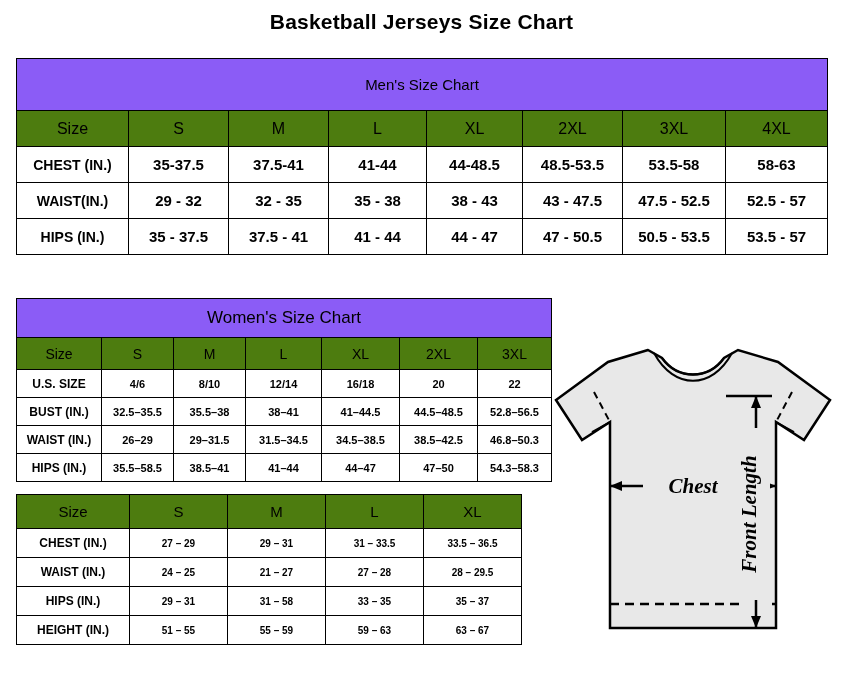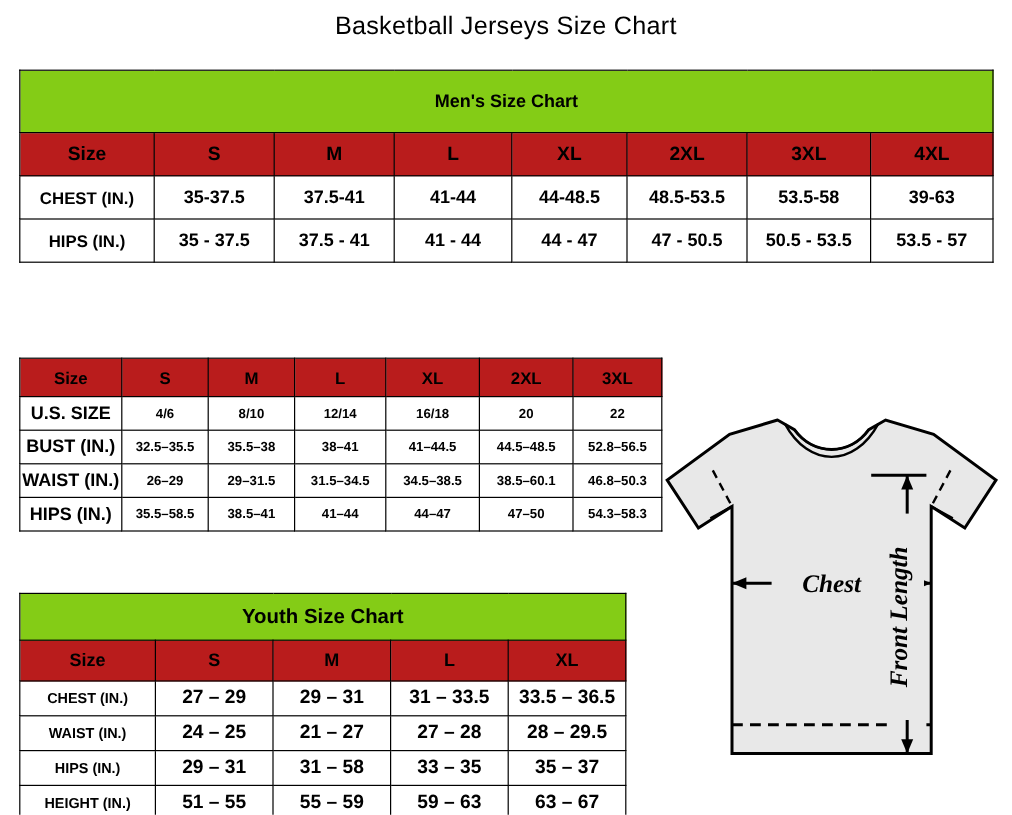--- a/index.html
+++ b/index.html
@@ -11,45 +11,45 @@
     width: 843px;
     height: 679px;
     font-family: "Liberation Sans", sans-serif;
     color: #000000;
     position: relative;
     overflow: hidden;
   }
   .page-title {
     text-align: center;
     font-size: 21px;
-    font-weight: normal;
+    font-weight: bold;
     margin: 10px 0 0 0;
     padding: 0;
     letter-spacing: 0.2px;
   }
 
   table {
     border-collapse: collapse;
     table-layout: fixed;
   }
   table td, table th {
     border: 1px solid #000000;
     text-align: center;
     font-weight: bold;
     background: #ffffff;
   }
   .chart-title td {
-    background: #84cc16;
+    background: #8b5cf6;
     font-size: 17px;
-    font-weight: bold;
+    font-weight: normal;
     padding: 9px 0;
   }
   .head-row td {
-    background: #b91c1c;
-    font-weight: bold;
+    background: #4d7c0f;
+    font-weight: normal;
   }
 
   
   #men-chart {
     position: absolute;
     left: 16px;
     top: 58px;
     width: 811px;
   }
   #men-chart td {
@@ -65,32 +65,32 @@
     left: 16px;
     top: 298px;
     width: 535px;
   }
   #women-chart td {
     height: 25px;
     font-size: 11px;
   }
   #women-chart .chart-title td { font-size: 17px; height: auto; }
   #women-chart .head-row td { font-size: 14px; height: 29px; }
-  #women-chart .rowlabel { font-size: 15px; }
+  #women-chart .rowlabel { font-size: 12px; }
 
   
   #youth-chart {
     position: absolute;
     left: 16px;
     top: 494px;
     width: 505px;
   }
   #youth-chart td {
     height: 26px;
-    font-size: 16px;
+    font-size: 10px;
   }
   #youth-chart .chart-title td { font-size: 17px; height: auto; }
   #youth-chart .head-row td { font-size: 15px; height: 31px; }
   #youth-chart .rowlabel { font-size: 12px; }
 
   
   #shirt-diagram {
     position: absolute;
     left: 548px;
     top: 336px;
@@ -135,21 +135,31 @@
       <td>4XL</td>
     </tr>
     <tr>
       <td class="rowlabel">CHEST (IN.)</td>
       <td>35-37.5</td>
       <td>37.5-41</td>
       <td>41-44</td>
       <td>44-48.5</td>
       <td>48.5-53.5</td>
       <td>53.5-58</td>
-      <td>39-63</td>
+      <td>58-63</td>
+    </tr>
+    <tr>
+      <td class="rowlabel">WAIST(IN.)</td>
+      <td>29 - 32</td>
+      <td>32 - 35</td>
+      <td>35 - 38</td>
+      <td>38 - 43</td>
+      <td>43 - 47.5</td>
+      <td>47.5 - 52.5</td>
+      <td>52.5 - 57</td>
     </tr>
     <tr>
       <td class="rowlabel">HIPS (IN.)</td>
       <td>35 - 37.5</td>
       <td>37.5 - 41</td>
       <td>41 - 44</td>
       <td>44 - 47</td>
       <td>47 - 50.5</td>
       <td>50.5 - 53.5</td>
       <td>53.5 - 57</td>
@@ -161,20 +171,23 @@
   <colgroup>
     <col style="width:85px">
       <col style="width:72px">
       <col style="width:72px">
       <col style="width:76px">
     <col style="width:78px">
       <col style="width:78px">
       <col style="width:74px">
   </colgroup>
   <tbody>
+    <tr class="chart-title">
+      <td colspan="7">Women's Size Chart</td>
+    </tr>
     <tr class="head-row">
       <td>Size</td>
       <td>S</td>
       <td>M</td>
       <td>L</td>
       <td>XL</td>
       <td>2XL</td>
       <td>3XL</td>
     </tr>
     <tr>
@@ -194,21 +207,21 @@
       <td>41–44.5</td>
       <td>44.5–48.5</td>
       <td>52.8–56.5</td>
     </tr>
     <tr>
       <td class="rowlabel">WAIST (IN.)</td>
       <td>26–29</td>
       <td>29–31.5</td>
       <td>31.5–34.5</td>
       <td>34.5–38.5</td>
-      <td>38.5–60.1</td>
+      <td>38.5–42.5</td>
       <td>46.8–50.3</td>
     </tr>
     <tr>
       <td class="rowlabel">HIPS (IN.)</td>
       <td>35.5–58.5</td>
       <td>38.5–41</td>
       <td>41–44</td>
       <td>44–47</td>
       <td>47–50</td>
       <td>54.3–58.3</td>
@@ -218,23 +231,20 @@
 
 <table id="youth-chart">
   <colgroup>
     <col style="width:113px">
       <col style="width:98px">
       <col style="width:98px">
       <col style="width:98px">
       <col style="width:98px">
   </colgroup>
   <tbody>
-    <tr class="chart-title">
-      <td colspan="5">Youth Size Chart</td>
-    </tr>
     <tr class="head-row">
       <td>Size</td>
       <td>S</td>
       <td>M</td>
       <td>L</td>
       <td>XL</td>
     </tr>
     <tr>
       <td class="rowlabel">CHEST (IN.)</td>
       <td>27 – 29</td>

